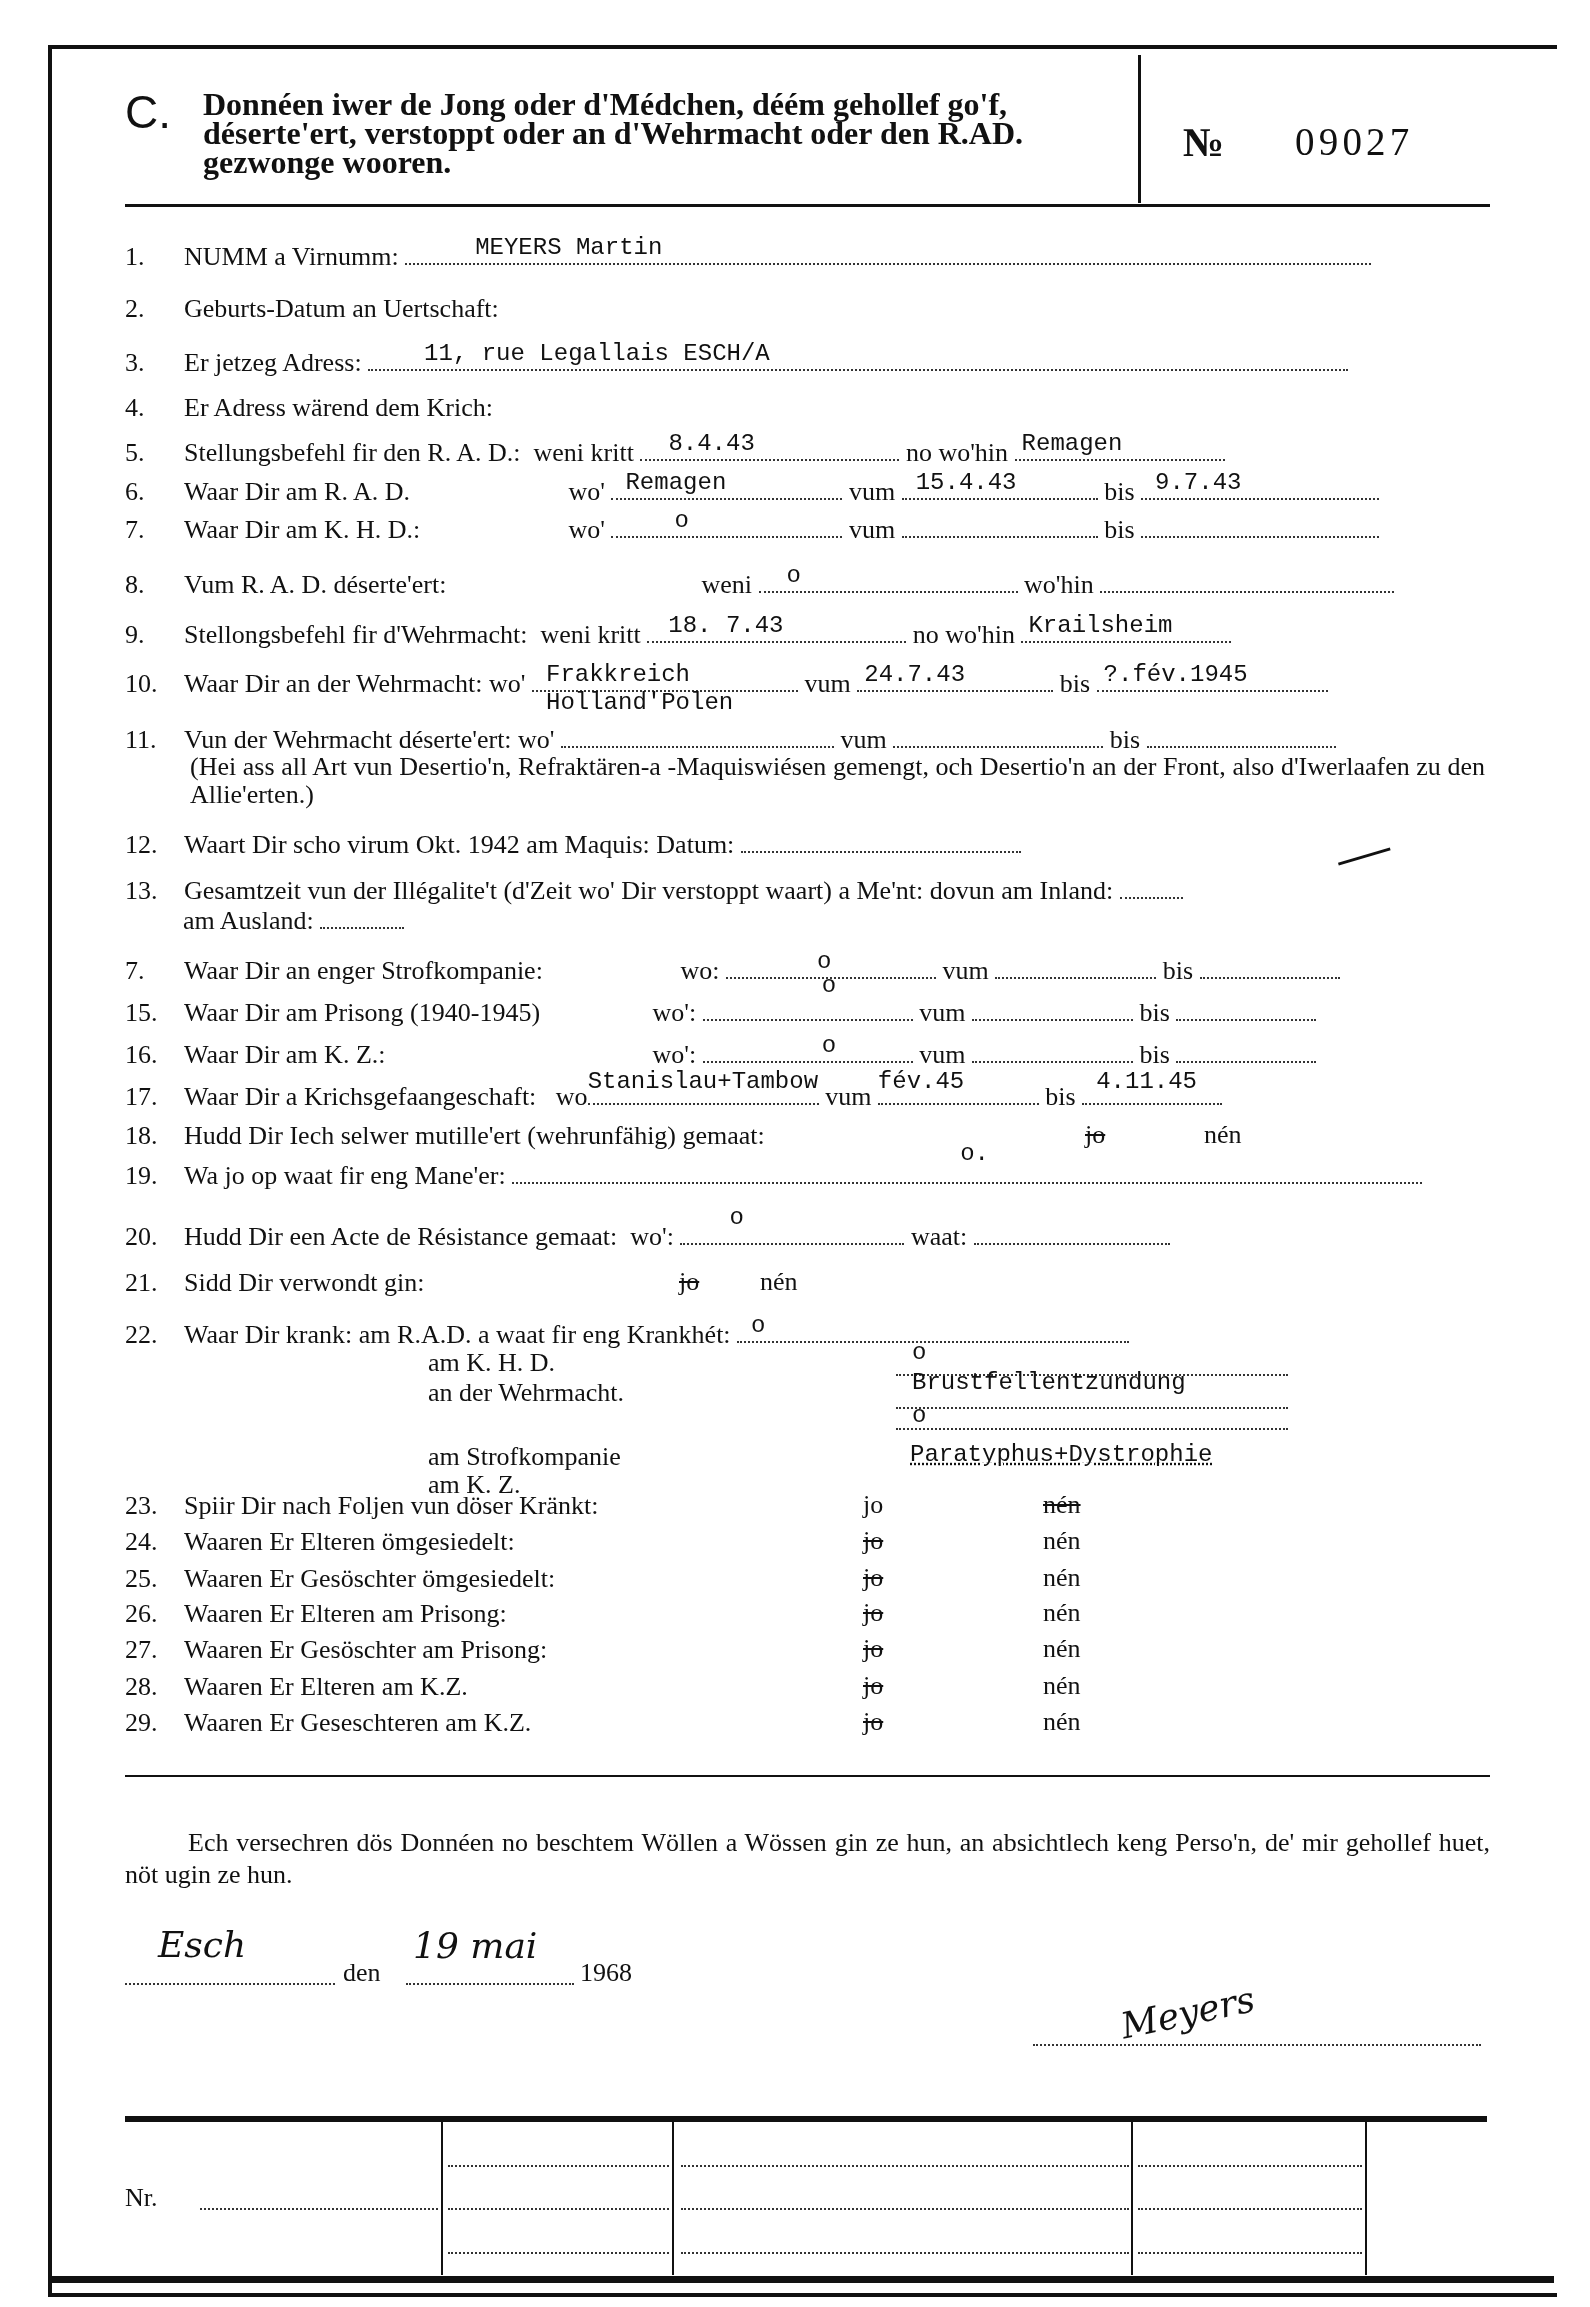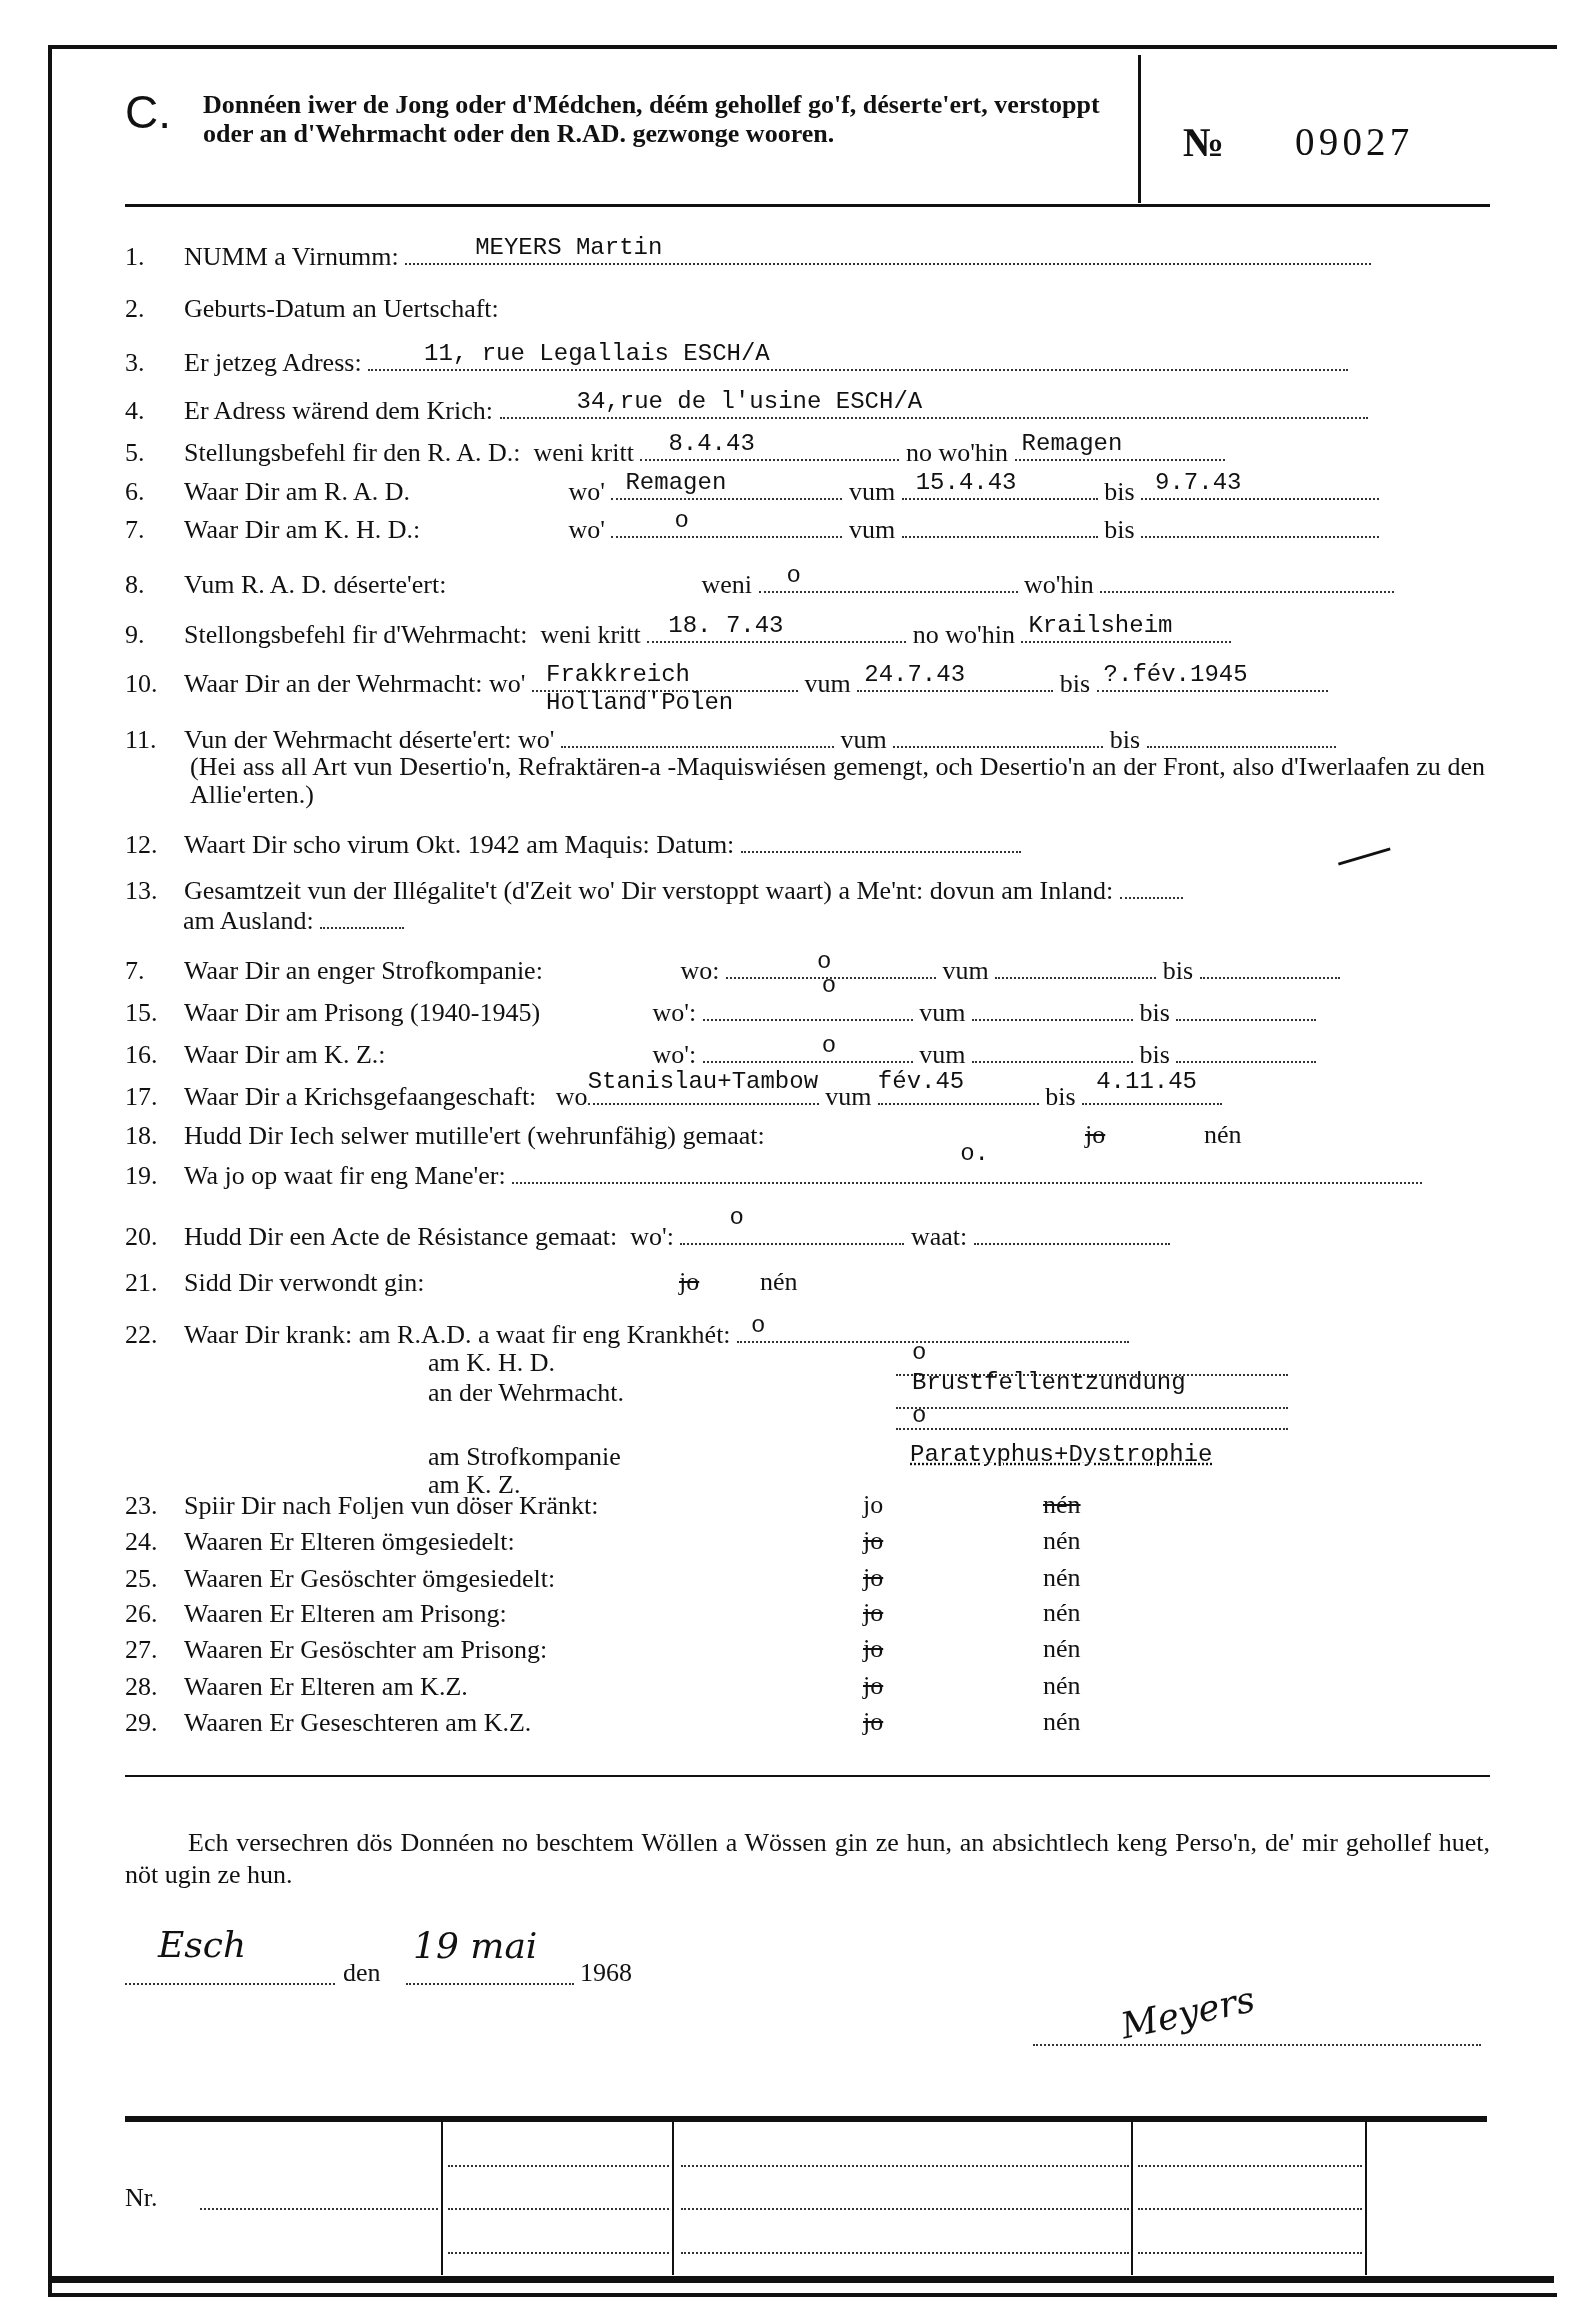--- a/index.html
+++ b/index.html
@@ -2,21 +2,21 @@
 <html style="font-size:11.2px"><head>
 <meta charset="utf-8">
 <style>
   html, body { margin:0; padding:0; background:#ffffff; }
   body { width:1591px; height:2307px; position:relative; overflow:hidden;
          font-family:"Liberation Serif","DejaVu Serif",serif; color:#111; }
   .frame { position:absolute; left:48px; top:45px; width:1505px; height:2244px;
            border-left:4.2px solid #111; border-top:4.2px solid #111; border-bottom:4.2px solid #111; }
   
   .hdr-c { position:absolute; left:125px; top:85px; font-size:46px; font-family:"Liberation Sans","DejaVu Sans",sans-serif; }
-  .hdr-text { position:absolute; left:203px; top:90px; width:910px; font-size:26px; font-weight:bold; line-height:29px; }
+  .hdr-text { position:absolute; left:203px; top:90px; width:910px; font-size:32px; font-weight:bold; line-height:29px; }
   .hdr-vline { position:absolute; left:1138px; top:55px; width:2.8px; height:148px; background:#111; }
   .hdr-no { position:absolute; left:1183px; top:118px; font-size:41px; font-weight:bold; }
   .hdr-num { position:absolute; left:1295px; top:119px; font-size:39px; font-family:"Liberation Serif",serif; letter-spacing:4.2px; }
   .hr { position:absolute; height:2.8px; background:#111; }
   
   .row { position:absolute; left:125px; font-size:26px; white-space:nowrap; line-height:31px; }
   .num { display:inline-block; width:59px; }
   .fld { display:inline-block; border-bottom:2.1px dotted #333; position:relative; height:25px; vertical-align:baseline; }
   .tw { font-family:"Liberation Mono","DejaVu Sans Mono",monospace; font-size:24px; position:absolute; bottom:0px; left:0; white-space:nowrap; }
   .lbl { position:absolute; font-size:26px; white-space:nowrap; }
@@ -46,21 +46,20 @@
   <span class="num">2.</span><span>Geburts-Datum an Uertschaft:</span>
 </div>
 
 <div class="row" style="top:344px">
   <span class="num">3.</span><span>Er jetzeg Adress:</span>
   <span class="fld" style="width:980px"><span class="tw" style="left:56px">11, rue Legallais   ESCH/A</span></span>
 </div>
 
 <div class="row" style="top:392px">
   <span class="num">4.</span><span>Er Adress wärend dem Krich:</span>
-  <span class="fld" style="width:868px"><span class="tw" style="left:77px">34,rue de l'usine   ESCH/A</span></span>
 </div>
 
 <div class="row" style="top:434px">
   <span class="num">5.</span><span>Stellungsbefehl fir den R. A. D.:</span>
   &nbsp;<span>weni kritt</span>
   <span class="fld" style="width:259px"><span class="tw" style="left:28px">8.4.43</span></span>
   <span>no wo'hin</span>
   <span class="fld" style="width:210px"><span class="tw" style="left:7px">Remagen</span></span>
 </div>
 

